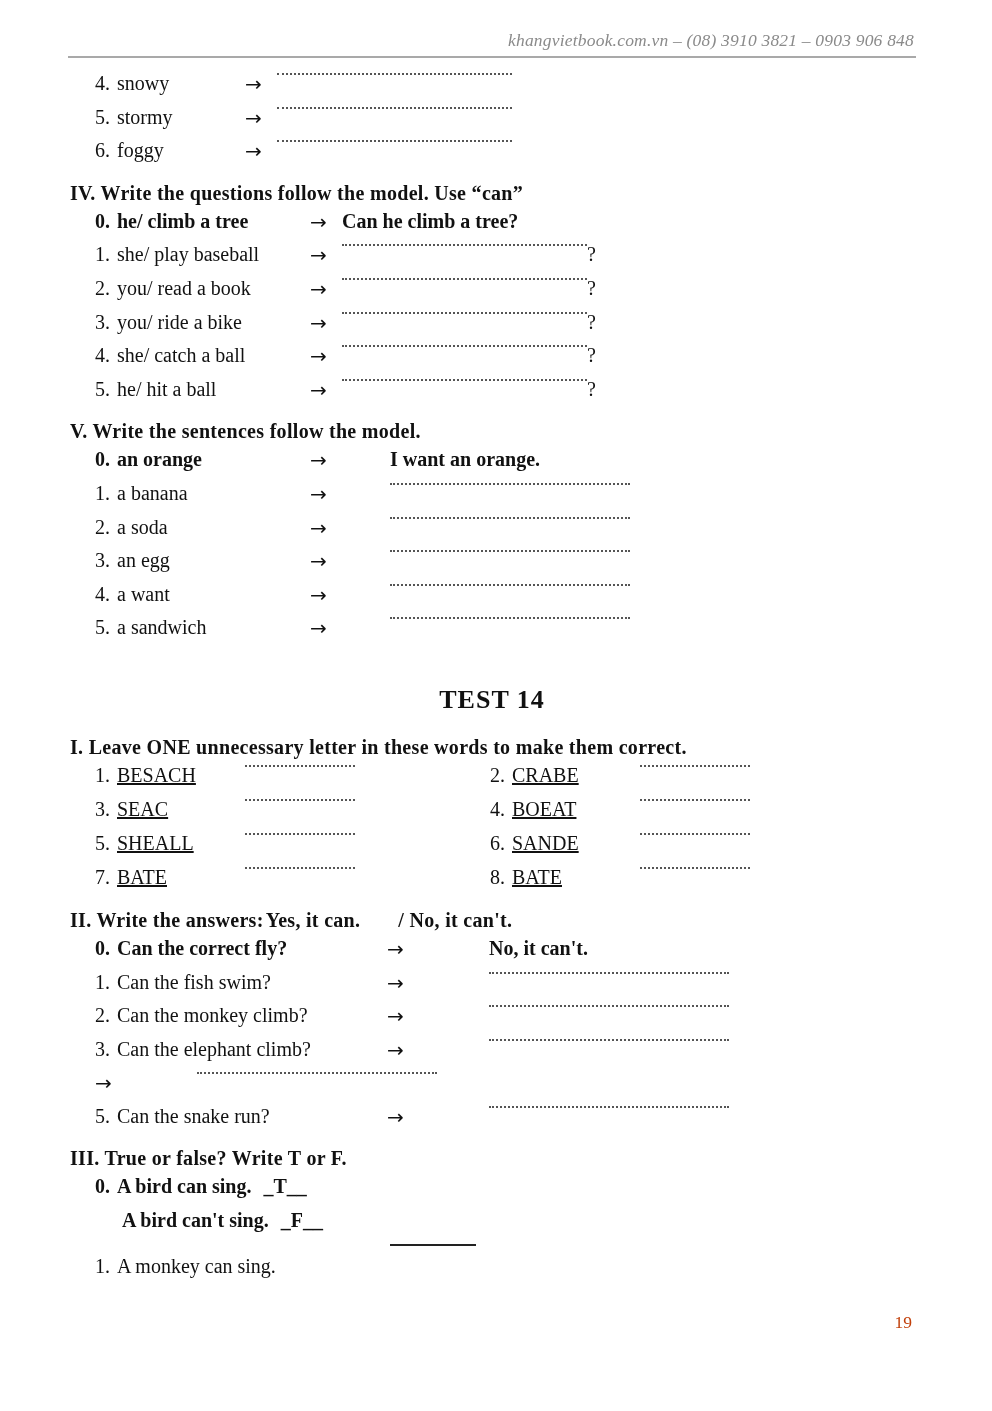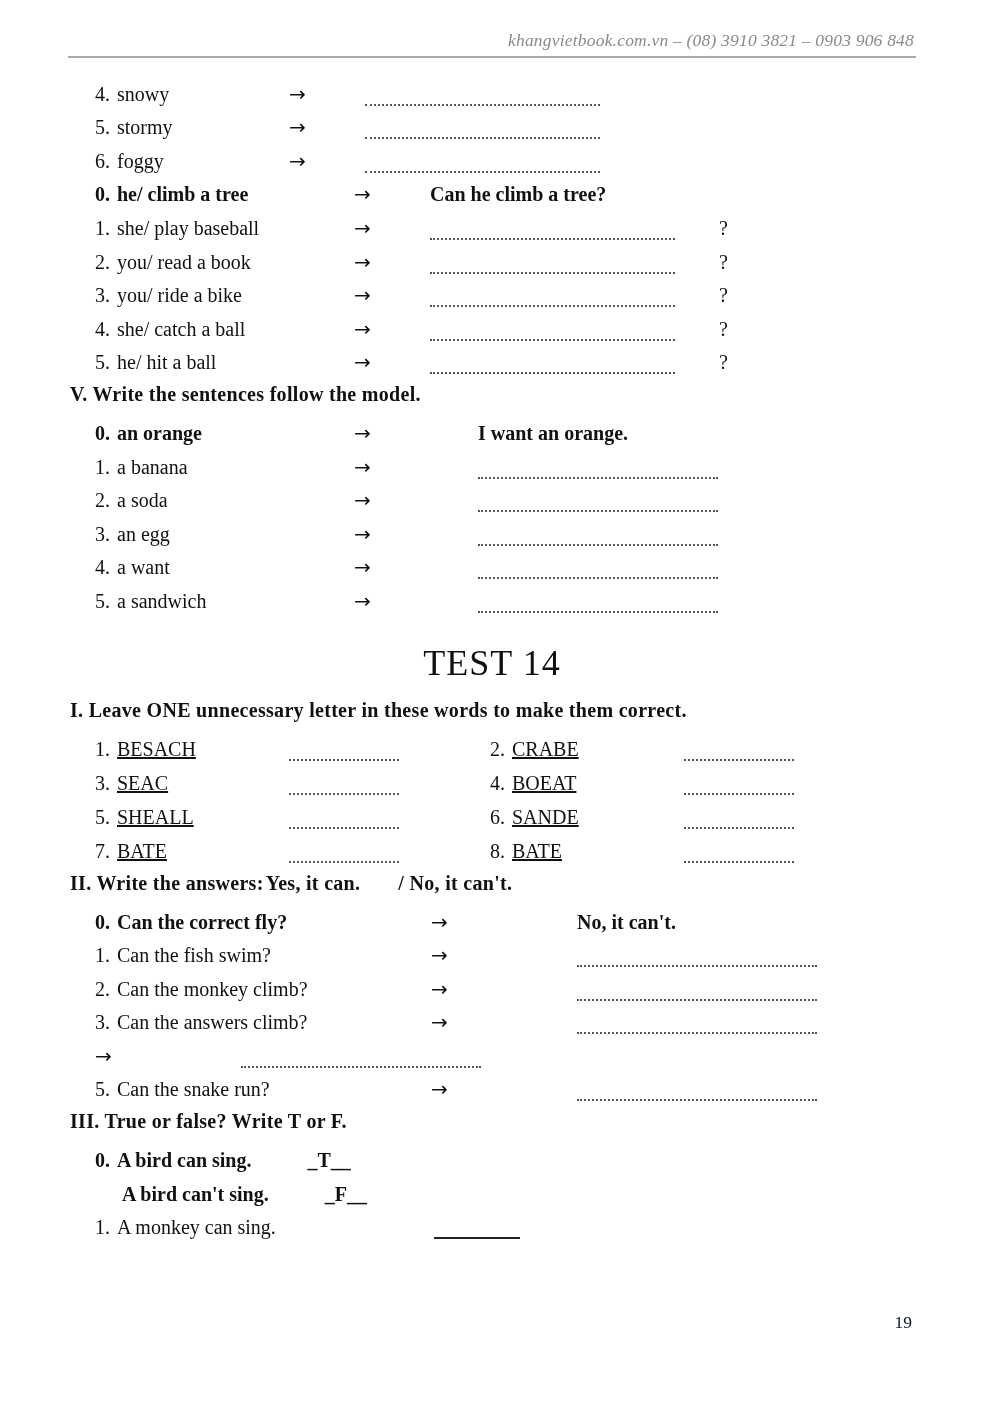--- a/index.html
+++ b/index.html
@@ -11,21 +11,21 @@
   .header-text {
     padding-top:30px; margin:0 78px 0 68px;
     text-align:right; font-style:italic; color:#8a8a8a;
     font-size:17.5px; letter-spacing:0.2px;
   }
   .header-rule {
     border-top:2px solid #a9a9a9; margin:5px 76px 0 68px; height:0;
   }
   .content { padding:14px 78px 0 70px; font-size:20px; }
 
-  .row { display:flex; align-items:flex-end; height:33.6px; white-space:nowrap;gap:44px; }
+  .row { display:flex; align-items:flex-start; height:33.6px; white-space:nowrap; }
   .model { font-weight:bold; }
   .sec-title { font-weight:bold; height:34px; line-height:34px; letter-spacing:0.3px; white-space:nowrap; }
   .indent { padding-left:25px; }
 
   .num { display:inline-block; margin-right:7px; }
   .lab { display:inline-block; }
   .lab-weather { width:150px; }
   .lab-iv { width:215px; }
   .lab-v  { width:215px; }
   .lab-ii { width:292px; }
@@ -39,40 +39,40 @@
     display:inline-block; height:3px;
     border-bottom:2px dotted #555;
   }
   .dots-235 { width:235px; }
   .dots-245 { width:245px; }
   .dots-240 { width:240px; }
   .dots-110 { width:110px; }
   .solid-blank { display:inline-block; width:86px; height:3px; border-bottom:2px solid #222; }
 
   .test-title {
-    text-align:center; font-weight:normal; font-size:36px;
+    text-align:center; font-weight:bold; font-size:26px;
     margin-top:28px; height:44px; line-height:44px; letter-spacing:1px;
   }
   .after-title { margin-top:8px; }
   .sec-gap { margin-top:3px; }
 
   .grid-i {
     display:grid; grid-template-columns:395px auto;
     padding-left:25px;
   }
   .grid-i .row { height:34px; }
   .word { display:inline-block; width:128px;text-decoration:underline; }
 
   .ii-head-yes { margin-left:2px; }
   .ii-head-no { margin-left:38px; }
 
   .tf-answer { margin-left:12px; }
   .page-number {
     position:absolute; right:80px; top:1312px;
-    color:#0f172a; font-size:17.5px;
+    color:#c2410c; font-size:17.5px;
   }
 </style>
 </head>
 <body>
 
 <div class="page">
 
   <div class="header-text">khangvietbook.com.vn – (08) 3910 3821 – 0903 906 848</div>
   <div class="header-rule"></div>
 
@@ -87,20 +87,21 @@
       <span class="lab lab-weather"><span class="num">5.</span><span>stormy</span></span>
       <span class="arr arr-w30">→</span>
       <span class="dots dots-235"></span>
     </div>
     <div class="row indent">
       <span class="lab lab-weather"><span class="num">6.</span><span>foggy</span></span>
       <span class="arr arr-w30">→</span>
       <span class="dots dots-235"></span>
     </div>
 
+    <div class="sec-title sec-gap">IV. Write the questions follow the model. Use “can”</div>
     <div class="row indent model">
       <span class="lab lab-iv"><span class="num">0.</span><span>he/ climb a tree</span></span>
       <span class="arr arr-w30">→</span>
       <span>Can he climb a tree?</span>
     </div>
     <div class="row indent">
       <span class="lab lab-iv"><span class="num">1.</span><span>she/ play baseball</span></span>
       <span class="arr arr-w30">→</span>
       <span class="dots dots-245"></span>
         <span>?</span>
@@ -212,21 +213,21 @@
       <span class="lab lab-ii"><span class="num">1.</span><span>Can the fish swim?</span></span>
       <span class="arr arr-w102">→</span>
       <span class="dots dots-240"></span>
     </div>
     <div class="row indent">
       <span class="lab lab-ii"><span class="num">2.</span><span>Can the monkey climb?</span></span>
       <span class="arr arr-w102">→</span>
       <span class="dots dots-240"></span>
     </div>
     <div class="row indent">
-      <span class="lab lab-ii"><span class="num">3.</span><span>Can the answers climb?</span></span>
+      <span class="lab lab-ii"><span class="num">3.</span><span>Can the elephant climb?</span></span>
       <span class="arr arr-w102">→</span>
       <span class="dots dots-240"></span>
     </div>
     <div class="row indent">
       <span class="arr arr-w102">→</span>
       <span class="dots dots-240"></span>
     </div>
     <div class="row indent">
       <span class="lab lab-ii"><span class="num">5.</span><span>Can the snake run?</span></span>
       <span class="arr arr-w102">→</span>

